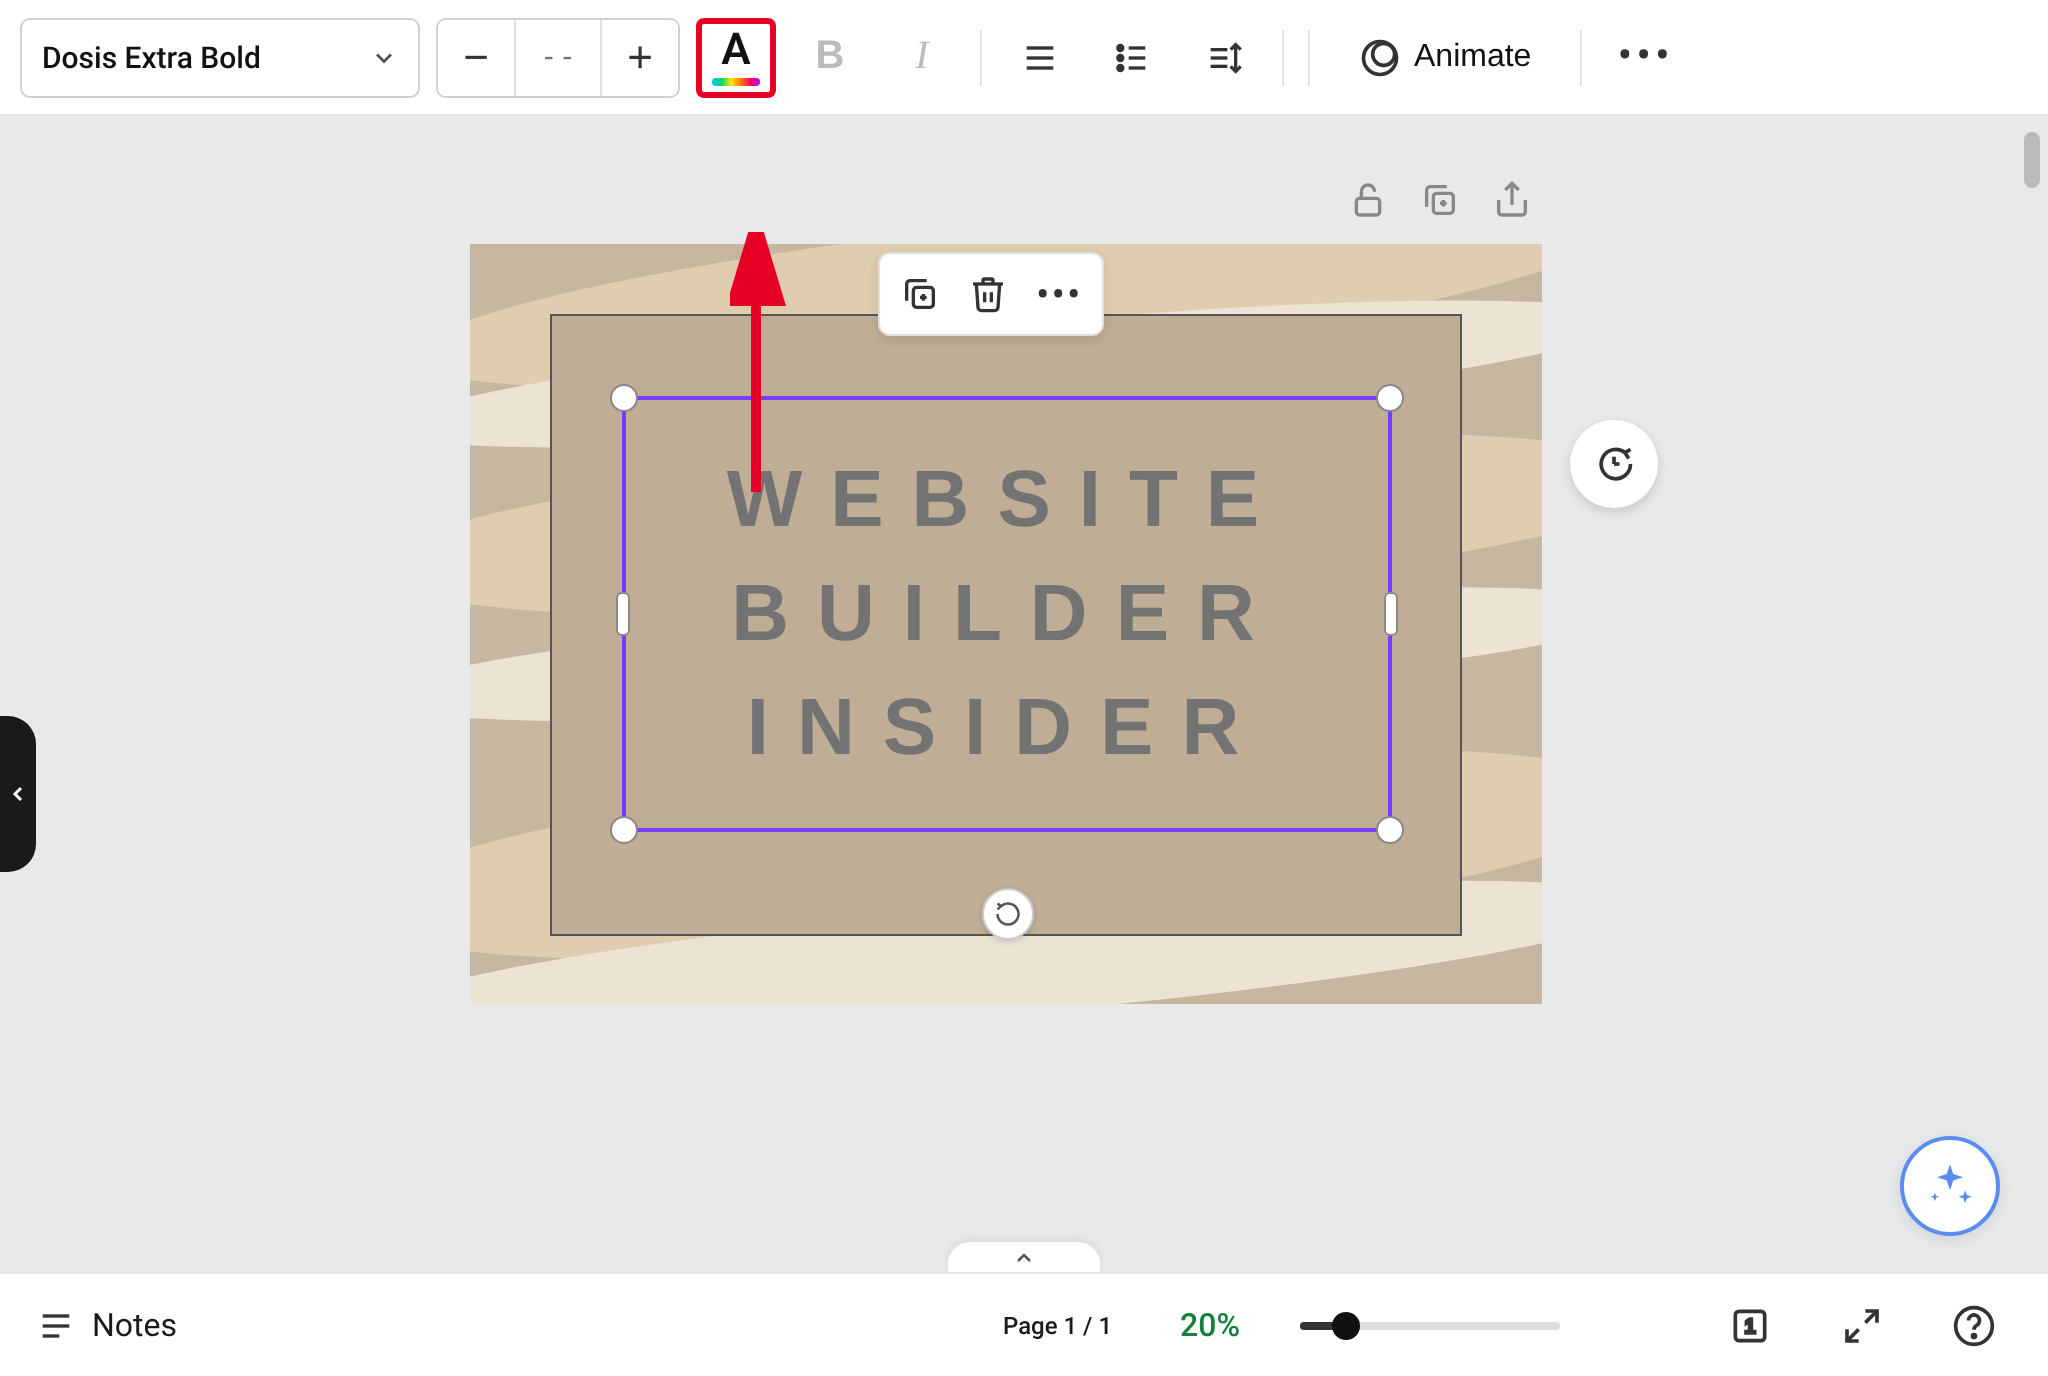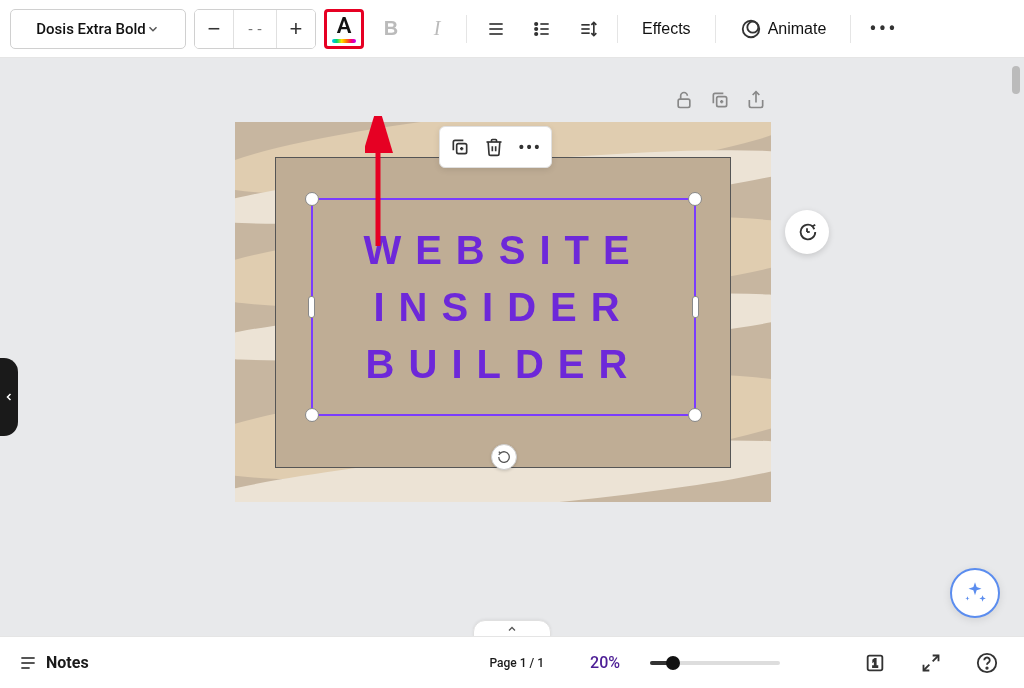--- a/index.html
+++ b/index.html
@@ -20,22 +20,22 @@
       padding: 0 10px;
       gap: 8px;
     }
     .font-select {
       display: flex;
       align-items: center;
       border: 1px solid #d0d0d0;
       border-radius: 5px;
       height: 40px;
       padding: 0 10px;
-      width: 176px;
-      justify-content: center;
+      width: 200px;
+      justify-content: space-between;
       cursor: pointer;
     }
     .font-select span { font-size: 15px; font-weight: 500; color: #111; }
     .size-group {
       display: flex;
       border: 1px solid #d0d0d0;
       border-radius: 5px;
       height: 40px;
       overflow: hidden;
     }
@@ -191,21 +191,21 @@
       flex-direction: column;
       align-items: center;
       justify-content: center;
       gap: 12px;
     }
     .canvas-text {
       font-family: Arial, sans-serif;
       font-weight: 900;
       font-size: 40px;
       letter-spacing: 14px;
-      color: #6d28d9;
+      color: #737373;
       text-align: center;
     }
     .handle { position: absolute; width: 14px; height: 14px; background: #fff; border: 1px solid #888; border-radius: 50%; }
     .h-tl { left: -8px; top: -8px; }
     .h-tr { right: -8px; top: -8px; }
     .h-bl { left: -8px; bottom: -8px; }
     .h-br { right: -8px; bottom: -8px; }
     .side-handle { position: absolute; width: 7px; height: 22px; background: #fff; border: 1px solid #888; border-radius: 3px; top: 50%; transform: translateY(-50%); }
     .sh-l { left: -5px; }
     .sh-r { right: -5px; }
@@ -308,28 +308,28 @@
       display: flex;
       align-items: center;
       padding: 0 18px;
       gap: 18px;
     }
     .notes-btn {
       display: flex;
       align-items: center;
       gap: 8px;
       font-size: 16px;
-      font-weight: 700;
+      font-weight: 400;
       color: #1a1a1a;
       cursor: pointer;
       justify-content: space-between;
     }
     .spacer { flex: 1; }
     .page-ind { font-size: 12px; font-weight: 500; color: #1a1a1a; }
-    .zoom-txt { font-size: 16px; font-weight: 500; color: #4c1d95; margin-left: 28px; }
+    .zoom-txt { font-size: 16px; font-weight: 500; color: #15803d; margin-left: 16px; }
     .slider {
       width: 130px;
       height: 4px;
       background: #ddd;
       border-radius: 2px;
       position: relative;
       margin-left: 12px;
     }
     .slider-fill { position: absolute; left: 0; top: 0; height: 100%; width: 18%; background: #333; border-radius: 2px; }
     .slider-thumb { position: absolute; left: 18%; top: 50%; transform: translate(-50%,-50%); width: 14px; height: 14px; background: #111; border-radius: 50%; }
@@ -392,23 +392,20 @@
         <line x1="4" y1="12" x2="14" y2="12"></line>
         <line x1="4" y1="17" x2="14" y2="17"></line>
         <polyline points="19 4 19 20"></polyline>
         <polyline points="16 7 19 4 22 7"></polyline>
         <polyline points="16 17 19 20 22 17"></polyline>
       </svg>
   </button>
 
   <div class="divider"></div>
 
-  <button class="pill-btn">
-    <span>Effects</span>
-  </button>
 
   <div class="divider"></div>
 
   <button class="pill-btn">
     <svg width="22" height="22" viewBox="0 0 24 24" fill="none" stroke="#333" stroke-width="2">
         <circle cx="12" cy="12" r="9"></circle>
         <circle cx="14" cy="10" r="6"></circle>
       </svg>
     <span>Animate</span>
   </button>
@@ -450,22 +447,22 @@
     <div class="wave wave2"></div>
     <div class="wave-light wl2"></div>
     <div class="wave wave3"></div>
     <div class="wave-light wl3"></div>
   </div>
 
   <div class="element-frame"></div>
 
   <div class="text-box">
     <div class="canvas-text">WEBSITE</div>
+    <div class="canvas-text">BUILDER</div>
     <div class="canvas-text">INSIDER</div>
-    <div class="canvas-text">BUILDER</div>
     <div class="handle h-tl"></div>
     <div class="handle h-tr"></div>
     <div class="handle h-bl"></div>
     <div class="handle h-br"></div>
     <div class="side-handle sh-l"></div>
     <div class="side-handle sh-r"></div>
     <div class="rotate-handle">
       <svg width="14" height="14" viewBox="0 0 24 24" fill="none" stroke="#555" stroke-width="2.2">
           <path d="M3 12a9 9 0 1 0 3-6.7"></path>
           <polyline points="3 3 6 5.3 3 8"></polyline>

